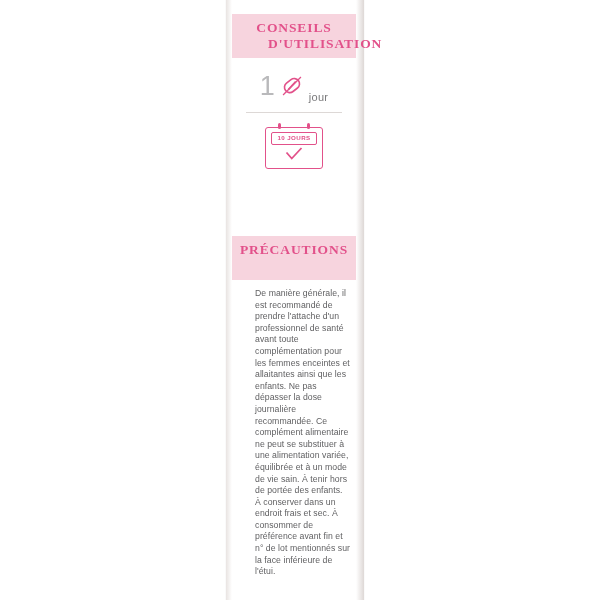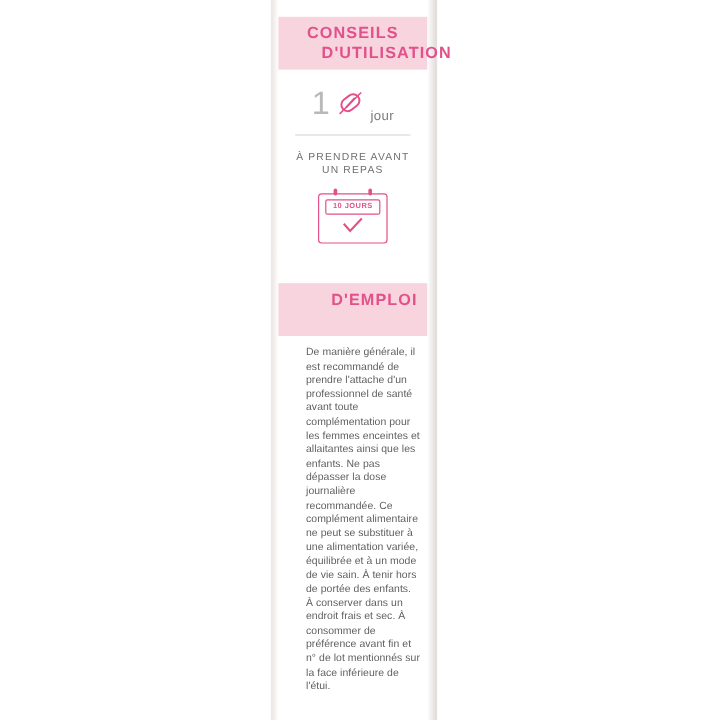--- a/index.html
+++ b/index.html
@@ -60,20 +60,21 @@
   .band-top { top: 14px; height: 44px; }
 
   .band-title {
     color: #e2518a;
     font-size: 13.5px;
     font-weight: bold;
     letter-spacing: 0.9px;
     line-height: 16px;
     text-align: center;
     padding-top: 6px;
+    font-family: Liberation Serif, serif;
   }
   .band-title .l2 { display: block; padding-left: 36px; }
 
   .band-mid { top: 236px; height: 44px; }
 
   
   .dose {
     position: absolute;
     left: 6px;
     right: 8px;
@@ -208,40 +209,36 @@
             <line x1="11.5" y1="20.5" x2="20.5" y2="10.5"></line>
           </g>
           <line x1="5" y1="27" x2="27" y2="5" stroke="#e2518a" stroke-width="1.6"></line>
         </svg>
         <span class="dose-word">jour</span>
       </div>
 
       <div class="rule"></div>
 
 
-      <div class="instr second">
-        <div>À PRENDRE AVANT</div>
-        <div>UN REPAS</div>
-      </div>
 
       <div class="cal-wrap">
         <div class="cal">
           <span class="cal-ear l"></span>
           <span class="cal-ear r"></span>
           <div class="cal-head">10 JOURS</div>
           <svg class="cal-check" viewBox="0 0 24 18">
             <polyline points="2,7 9,15 22,1" fill="none" stroke="#e2518a" stroke-width="2.4"></polyline>
           </svg>
         </div>
       </div>
     </div>
 
     <div class="band band-mid">
       <div class="band-title">
-        <span class="l2">D'EMPLOI</span>
+        <span>PRÉCAUTIONS</span>
       </div>
     </div>
 
     <div class="copy">
       <p>De manière générale, il est recommandé de prendre l'attache d'un professionnel de santé avant toute complémentation pour les femmes enceintes et allaitantes ainsi que les enfants. Ne pas dépasser la dose journalière recommandée. Ce complément alimentaire ne peut se substituer à une alimentation variée, équilibrée et à un mode de vie sain. À tenir hors de  portée des enfants. À conserver dans un endroit frais et sec. À consommer de préférence avant fin et n° de lot mentionnés sur la face inférieure de l'étui.</p>
     </div>
 
   </div>
 </div>
 

